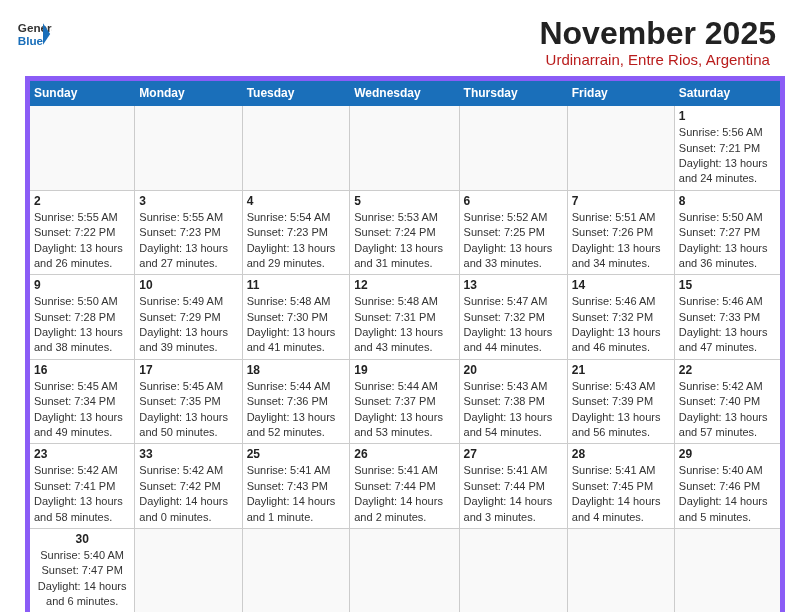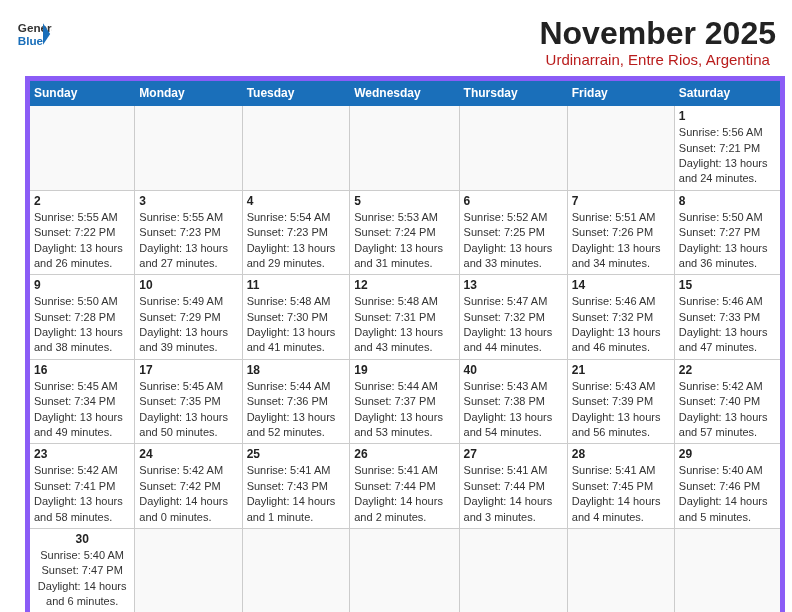--- a/index.html
+++ b/index.html
@@ -197,39 +197,39 @@
         </td>
         <td>
           <span class="day-num">18</span>
           <div class="day-info">Sunrise: 5:44 AM<br>Sunset: 7:36 PM<br>Daylight: 13 hours and 52 minutes.</div>
         </td>
         <td>
           <span class="day-num">19</span>
           <div class="day-info">Sunrise: 5:44 AM<br>Sunset: 7:37 PM<br>Daylight: 13 hours and 53 minutes.</div>
         </td>
         <td>
-          <span class="day-num">40</span>
+          <span class="day-num">20</span>
           <div class="day-info">Sunrise: 5:43 AM<br>Sunset: 7:38 PM<br>Daylight: 13 hours and 54 minutes.</div>
         </td>
         <td>
           <span class="day-num">21</span>
           <div class="day-info">Sunrise: 5:43 AM<br>Sunset: 7:39 PM<br>Daylight: 13 hours and 56 minutes.</div>
         </td>
         <td>
           <span class="day-num">22</span>
           <div class="day-info">Sunrise: 5:42 AM<br>Sunset: 7:40 PM<br>Daylight: 13 hours and 57 minutes.</div>
         </td>
       </tr>
       <tr>
         <td>
           <span class="day-num">23</span>
           <div class="day-info">Sunrise: 5:42 AM<br>Sunset: 7:41 PM<br>Daylight: 13 hours and 58 minutes.</div>
         </td>
         <td>
-          <span class="day-num">24</span>
+          <span class="day-num">33</span>
           <div class="day-info">Sunrise: 5:42 AM<br>Sunset: 7:42 PM<br>Daylight: 14 hours and 0 minutes.</div>
         </td>
         <td>
           <span class="day-num">25</span>
           <div class="day-info">Sunrise: 5:41 AM<br>Sunset: 7:43 PM<br>Daylight: 14 hours and 1 minute.</div>
         </td>
         <td>
           <span class="day-num">26</span>
           <div class="day-info">Sunrise: 5:41 AM<br>Sunset: 7:44 PM<br>Daylight: 14 hours and 2 minutes.</div>
         </td>

